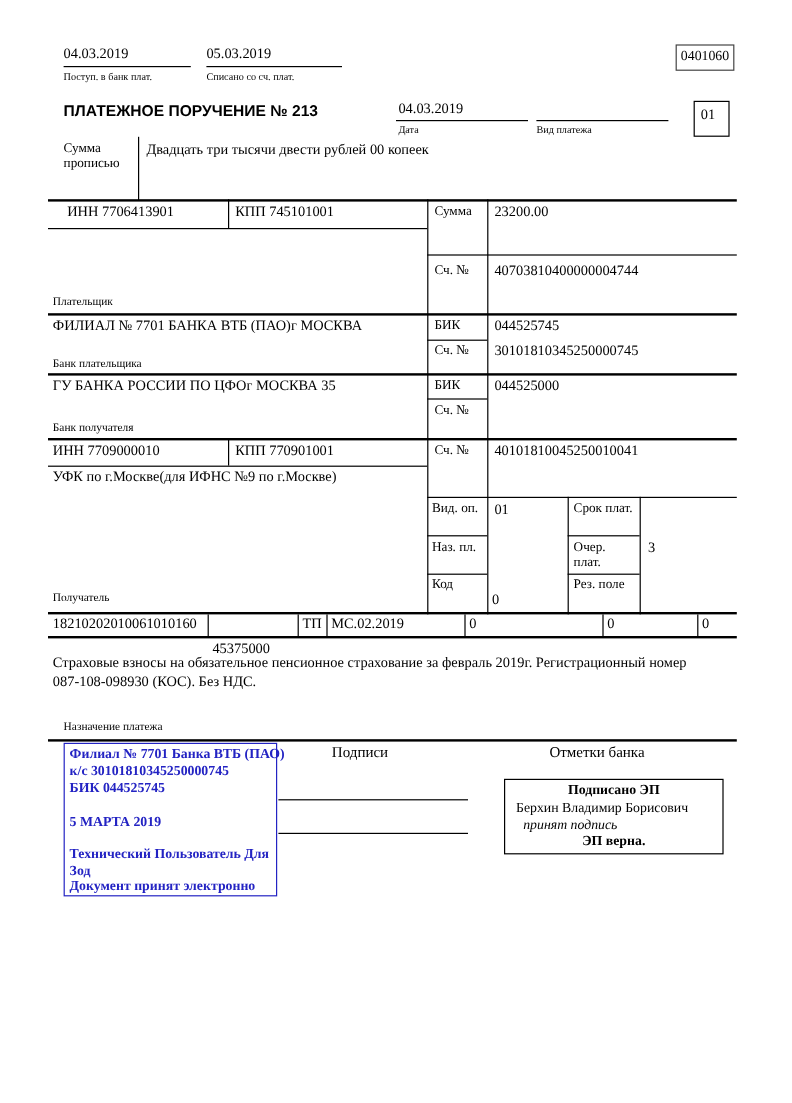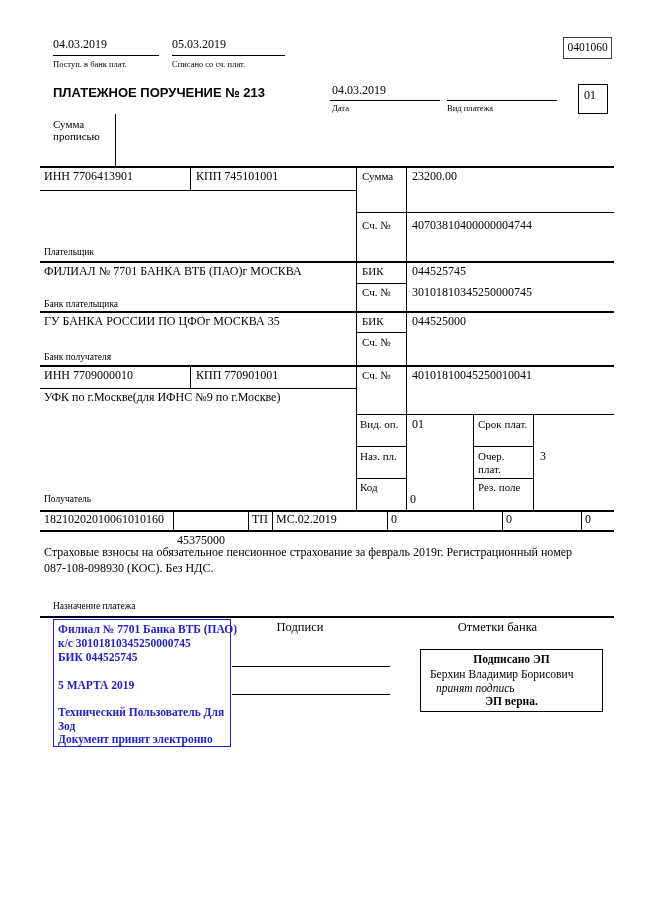--- a/index.html
+++ b/index.html
@@ -39,20 +39,21 @@
   <div class="t b sans" style="left:53px;top:86px;font-size:13px;">ПЛАТЕЖНОЕ ПОРУЧЕНИЕ № 213</div>
   <div class="t" style="left:332px;top:84px;">04.03.2019</div>
   <div class="hl" style="left:330px;top:100px;width:110px;"></div>
   <div class="t xs" style="left:332px;top:104px;">Дата</div>
   <div class="hl" style="left:447px;top:100px;width:110px;"></div>
   <div class="t xs" style="left:447px;top:104px;">Вид платежа</div>
   <div class="box" style="left:578px;top:84px;width:30px;height:30px;font-size:12px;padding:3px 0 0 5px;">01</div>
 
   <div class="t lbl w" style="left:53px;top:118px;width:58px;">Сумма прописью</div>
   <div class="vl" style="left:115px;top:114px;height:53px;"></div>
+  <div class="t" style="left:122px;top:118px;">Двадцать три тысячи двести рублей 00 копеек</div>
 
   <div class="hl2" style="left:40px;top:166px;width:574px;"></div>
   <div class="vl" style="left:356px;top:166px;height:346px;"></div>
   <div class="vl" style="left:406px;top:166px;height:346px;"></div>
   <div class="vl" style="left:190px;top:166px;height:24px;"></div>
   <div class="hl" style="left:40px;top:190px;width:316px;"></div>
   <div class="hl" style="left:356px;top:212px;width:258px;"></div>
   <div class="hl2" style="left:40px;top:261px;width:574px;"></div>
   <div class="hl" style="left:356px;top:283px;width:50px;"></div>
   <div class="hl2" style="left:40px;top:311px;width:574px;"></div>
@@ -69,21 +70,21 @@
   <div class="hl" style="left:473px;top:478px;width:60px;"></div>
   <div class="hl2" style="left:40px;top:510px;width:574px;"></div>
   <div class="vl" style="left:173px;top:512px;height:18px;"></div>
   <div class="vl" style="left:248px;top:512px;height:18px;"></div>
   <div class="vl" style="left:272px;top:512px;height:18px;"></div>
   <div class="vl" style="left:387px;top:512px;height:18px;"></div>
   <div class="vl" style="left:502px;top:512px;height:18px;"></div>
   <div class="vl" style="left:581px;top:512px;height:18px;"></div>
   <div class="hl2" style="left:40px;top:530px;width:574px;"></div>
 
-  <div class="t" style="left:44px;top:170px;text-align:center;">ИНН 7706413901</div>
+  <div class="t" style="left:56px;top:170px;text-align:center;">ИНН 7706413901</div>
   <div class="t" style="left:196px;top:170px;">КПП 745101001</div>
   <div class="t lbl" style="left:362px;top:170px;">Сумма</div>
   <div class="t" style="left:412px;top:170px;">23200.00</div>
   <div class="t lbl" style="left:362px;top:219px;">Сч. №</div>
   <div class="t" style="left:412px;top:219px;">40703810400000004744</div>
   <div class="t sm" style="left:44px;top:247px;">Плательщик</div>
 
   <div class="t" style="left:44px;top:265px;">ФИЛИАЛ № 7701 БАНКА ВТБ (ПАО)г МОСКВА</div>
   <div class="t lbl" style="left:362px;top:265px;">БИК</div>
   <div class="t" style="left:412px;top:265px;">044525745</div>

